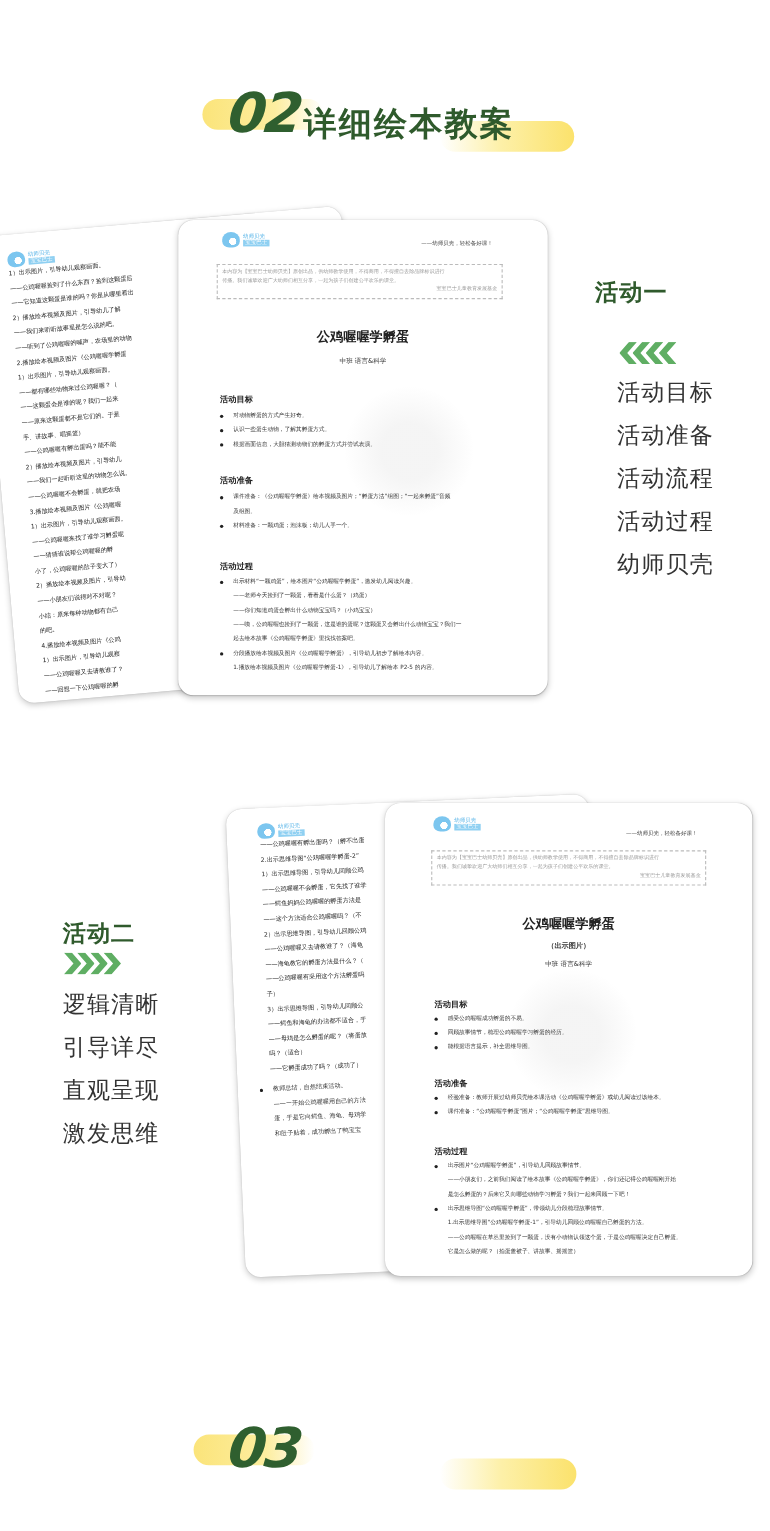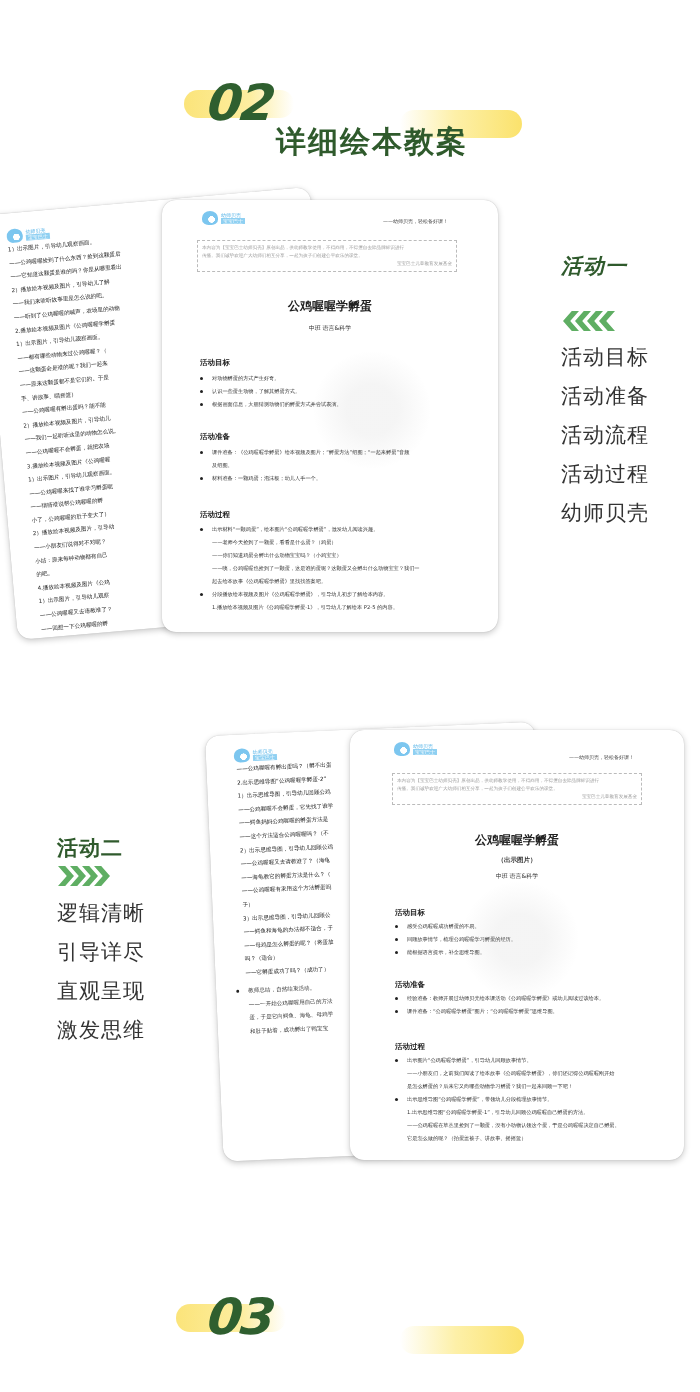--- a/index.html
+++ b/index.html
@@ -8,21 +8,21 @@
 
   
   .sec-head { position: absolute; left: 0; width: 700px; height: 80px; }
   .pill-l { position: absolute; height: 28px; border-radius: 14px;
             background: linear-gradient(90deg, #fbe47a 0%, #fdeea0 60%, rgba(255,255,255,0) 100%); }
   .pill-r { position: absolute; height: 28px; border-radius: 14px;
             background: linear-gradient(90deg, rgba(255,255,255,0) 0%, #fdf0a8 45%, #fbe26c 100%); }
   .sec-num { position: absolute; font-family: "DejaVu Sans", sans-serif; font-weight: bold; font-style: italic;
              font-size: 50px; color: #2f5f2f; letter-spacing: -2px; transform: skewX(-6deg); line-height: 1; }
   .sec-title { position: absolute; font-family: "DejaVu Sans", sans-serif; font-weight: bold;
-               font-size: 30px; color: #2f5a2c; letter-spacing: 2px; line-height: 1; margin-top: 28px; }
+               font-size: 30px; color: #2f5a2c; letter-spacing: 2px; line-height: 1; }
 
   
   .page { position: absolute; background: #fff; border-radius: 14px;
           box-shadow: 0 2px 6px rgba(0,0,0,0.22), 0 0 1px rgba(0,0,0,0.25); overflow: hidden; }
   .page.back { transform-origin: top left; }
   .logo { position: absolute; display: flex; align-items: center; gap: 3px; }
   .logo-mark { width: 16px; height: 14px; border-radius: 50% 50% 40% 40%;
                background: radial-gradient(circle at 60% 60%, #fff 25%, #7cc6ef 27%); }
   .logo-txt { display: flex; flex-direction: column; font-size: 5px; line-height: 6px; color: #59b5e8; }
   .logo-txt span:last-child { background: #8fd0f2; color: #fff; padding: 0 2px; }
@@ -136,21 +136,21 @@
     <li class="b">出示材料“一颗鸡蛋”，绘本图片“公鸡喔喔学孵蛋”，激发幼儿阅读兴趣。</li>
     <li class="ind">——老师今天捡到了一颗蛋，看看是什么蛋？（鸡蛋）</li>
     <li class="ind">——你们知道鸡蛋会孵出什么动物宝宝吗？（小鸡宝宝）</li>
     <li class="ind">——咦，公鸡喔喔也捡到了一颗蛋，这是谁的蛋呢？这颗蛋又会孵出什么动物宝宝？我们一</li>
     <li class="ind">起去绘本故事《公鸡喔喔学孵蛋》里找找答案吧。</li>
     <li class="b">分段播放绘本视频及图片《公鸡喔喔学孵蛋》，引导幼儿初步了解绘本内容。</li>
     <li class="ind">1.播放绘本视频及图片《公鸡喔喔学孵蛋-1》，引导幼儿了解绘本 P2-5 的内容。</li>
   </ul>
 </div>
 
-<div class="act-title" style="left:561px; top:252px;font-style:italic;">活动一</div>
+<div class="act-title" style="left:541px; top:252px;">活动一</div>
 <div class="chev left" style="left:563px; top:311px;">
   <span></span>
     <span></span>
     <span></span>
     <span></span>
 </div>
 <div class="feat" style="left:561px; top:338px;">
   <div>活动目标</div>
   <div>活动准备</div>
   <div>活动流程</div>

